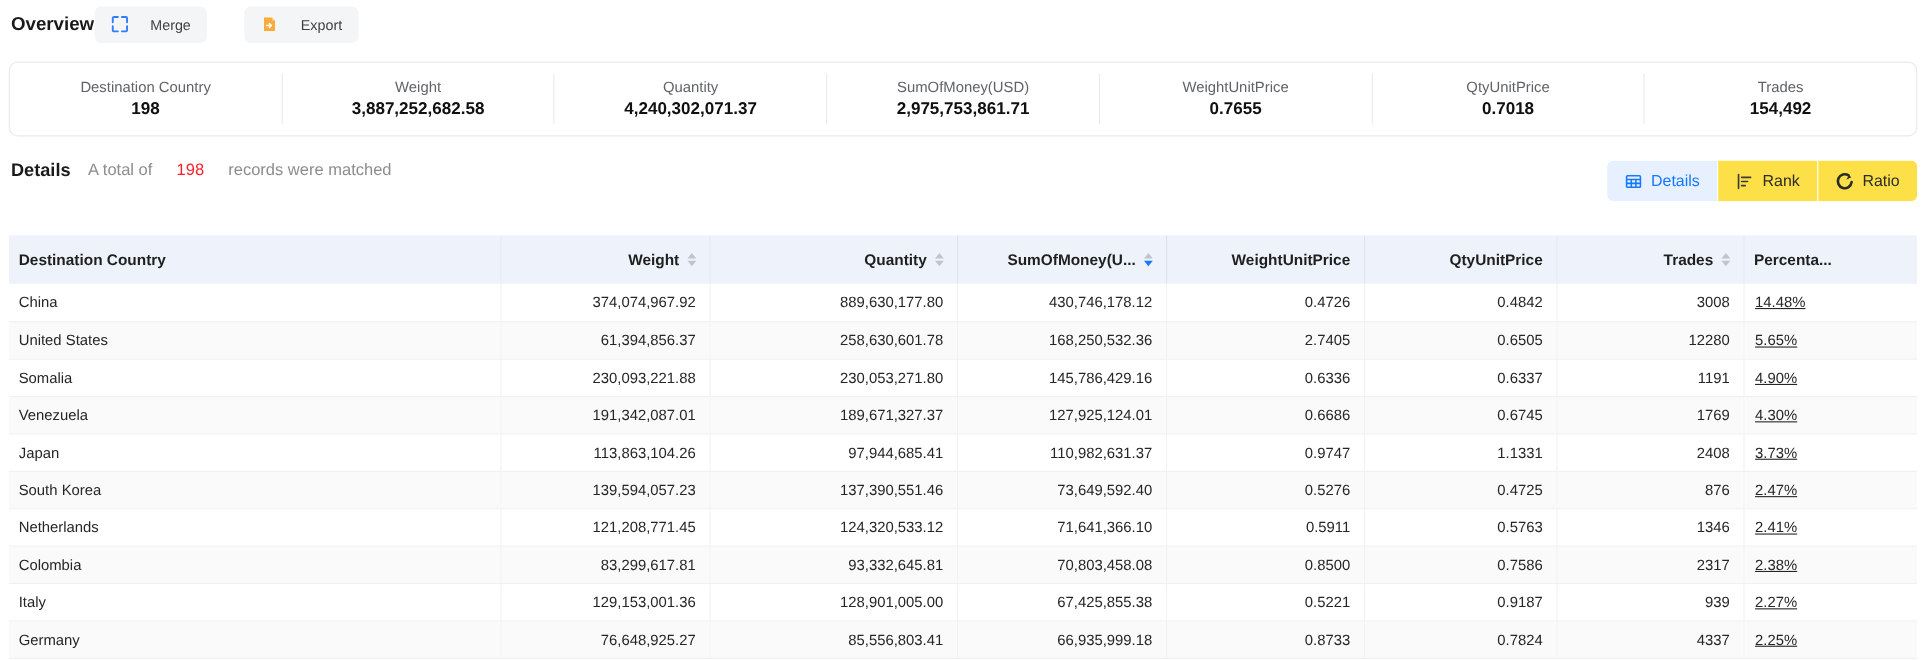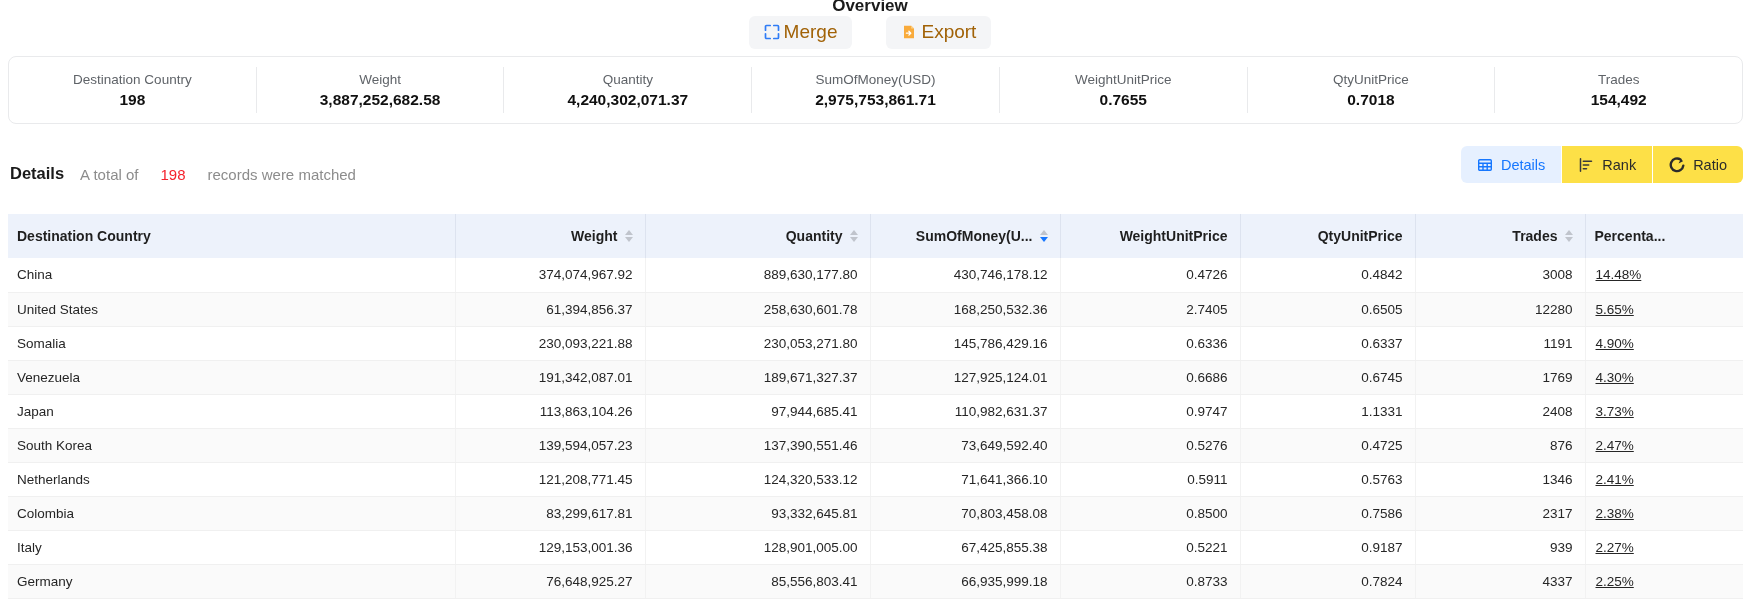--- a/index.html
+++ b/index.html
@@ -2,38 +2,38 @@
 <html><head>
 <meta charset="utf-8">
 <style>
   * { box-sizing: border-box; }
   html,body { margin:0; padding:0; }
   body {
     width:1751px; height:600px; background:#fff; overflow:hidden;
     font-family:"Liberation Sans", sans-serif; color:#262626;
   }
   
-  .topbar { height:44px; display:flex; align-items:center; justify-content:center;
-            padding:0 21px 0 10px;flex-direction:column; }
+  .topbar { height:44px; display:flex; align-items:center; justify-content:flex-start;
+            padding:0 21px 0 10px; }
   .page-title { font-size:17px; font-weight:700; color:#1a1a1a; margin:0; }
   .topbar-actions { display:flex; gap:34px; }
-  .ghost-btn { display:inline-flex; align-items:center; gap:4px; height:33px; padding:0 15px;
-               background:#f4f5f7; border:none; border-radius:6px; font-size:19px; color:#a16207;
+  .ghost-btn { display:inline-flex; align-items:center; gap:20px; height:33px; padding:0 15px;
+               background:#f4f5f7; border:none; border-radius:6px; font-size:13px; color:#404040;
                cursor:pointer; font-family:inherit; }
   .ghost-btn svg { display:block; }
   
   .stats-card { margin:12px 8px 0; height:68px; border:1px solid #e9eaec; border-radius:8px;
                 display:flex; align-items:center; background:#fff; }
   .stat-cell { flex:1; height:46px; display:flex; flex-direction:column; align-items:center;
                justify-content:center; gap:6px; border-right:1px solid #e9eaec; }
   .stat-cell:last-child { border-right:none; }
   .stat-label { font-size:13.5px; color:#5f6368; line-height:1; }
   .stat-value { font-size:15.5px; font-weight:700; color:#101010; line-height:1; }
   
-  .details-bar { margin:22px 8px 0; height:37px; display:flex; align-items:flex-end; }
+  .details-bar { margin:22px 8px 0; height:37px; display:flex; align-items:flex-start; }
   .details-title { font-size:16.5px; font-weight:700; color:#1a1a1a; margin:0 16px 0 2px; }
   .match-text { font-size:15px; color:#8c8c8c; display:flex; gap:22px; align-items:baseline; }
   .match-count { color:#f5222d; }
   .view-switch { margin-left:auto; display:flex; border-radius:6px; overflow:hidden; }
   .vs-btn { display:inline-flex; align-items:center; gap:8px; height:37px; padding:0 16px;
             border:none; border-left:1px solid #fff; background:#fde047; font-size:14.5px;
             color:#2b2b2b; cursor:pointer; font-family:inherit; }
   .vs-btn:first-child { border-left:none; }
   .vs-btn.active { background:#e6f0ff; color:#1677ff; }
   .vs-btn svg { display:block; }

